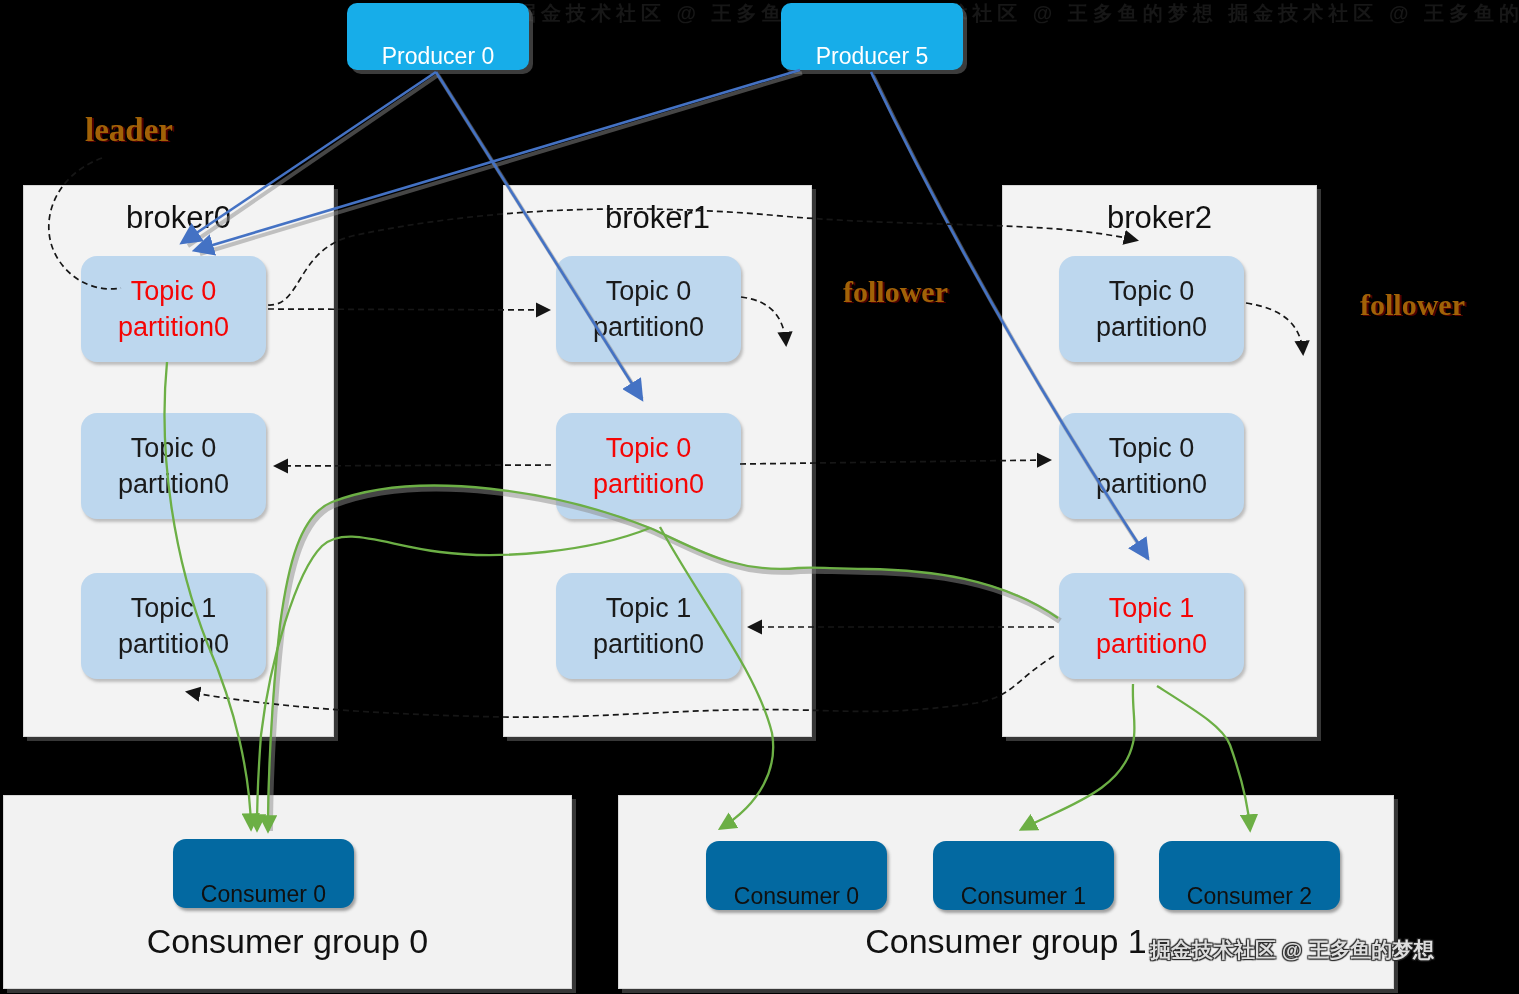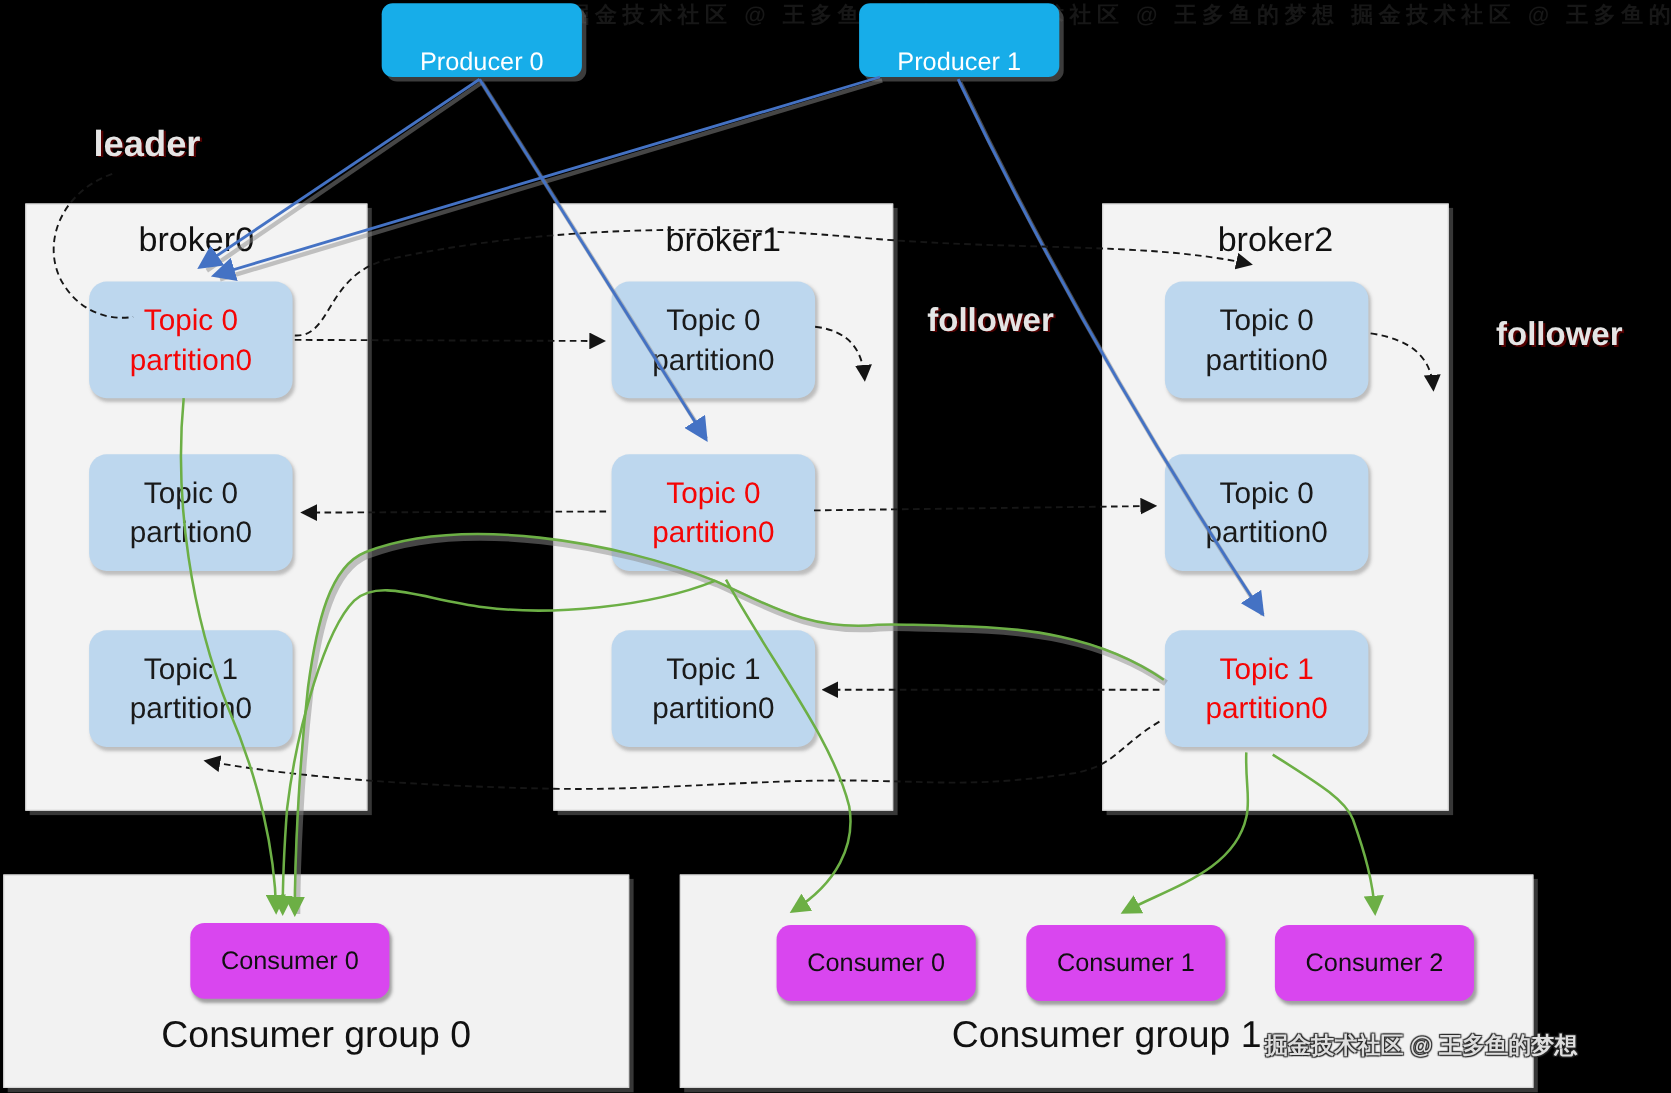--- a/index.html
+++ b/index.html
@@ -12,47 +12,47 @@
             box-shadow:4px 4px 0 rgba(110,110,110,.55);}
   .broker{position:absolute;background:#f3f3f3;border:1px solid #d6d6d6;
           box-shadow:4px 4px 0 rgba(110,110,110,.5);padding-left:12px;}
   .broker-title{position:absolute;top:14px;left:0;width:100%;text-align:center;
                 font-size:31px;color:#111;}
   .pbox{position:absolute;width:185px;height:106px;background:#bdd7ee;border-radius:16px;
         display:flex;flex-direction:column;align-items:center;justify-content:center;
         font-size:27px;color:#1a1a1a;line-height:1.35;
         box-shadow:2px 3px 3px rgba(90,90,90,.35);}
   .pbox.red{color:#f50505;}
-  .annot{position:absolute;color:#e5e5e5;font-weight:bold;
-         text-shadow:2px 1px 0 rgba(150,0,0,.55);}
+  .annot{position:absolute;color:#a16207;font-weight:bold;
+         text-shadow:2px 1px 0 rgba(150,0,0,.55);font-family:Liberation Serif, serif;}
   .annot.leader{font-size:33px;}
   .annot.follower{font-size:30px;}
   .group{position:absolute;background:#f2f2f2;border:1px solid #d6d6d6;
          box-shadow:4px 4px 0 rgba(110,110,110,.5);}
-  .consumer{position:absolute;width:181px;height:69px;background:#d946ef;border-radius:13px;
-            color:#101010;font-size:23px;display:flex;align-items:center;justify-content:center;
+  .consumer{position:absolute;width:181px;height:69px;background:#0369a1;border-radius:13px;
+            color:#101010;font-size:23px;display:flex;align-items:flex-end;justify-content:center;
             box-shadow:2px 3px 3px rgba(60,60,60,.45);}
   .group-label{position:absolute;left:0;width:100%;text-align:center;
                font-size:34px;color:#111;}
   .watermark{position:absolute;left:1150px;top:936px;font-size:21px;font-weight:bold;color:#dedede;
              text-shadow:1px 1px 1px #2a2a2a,-1px -1px 1px #2a2a2a,1px -1px 1px #2a2a2a,-1px 1px 1px #2a2a2a;}
   svg.wires{position:absolute;left:0;top:0;pointer-events:none;}
 </style>
 </head>
 <body>
 
 <div class="stage">
 
   <div class="faint-top">掘金技术社区 @ 王多鱼的梦想 掘金技术社区 @ 王多鱼的梦想 掘金技术社区 @ 王多鱼的梦想</div>
 
   <div class="producer" style="left:347px;top:3px">
     <span>Producer 0</span>
   </div>
   <div class="producer" style="left:781px;top:3px">
-    <span>Producer 1</span>
+    <span>Producer 5</span>
   </div>
 
   <div class="annot leader" style="left:85px;top:112px">leader</div>
   <div class="annot follower" style="left:843px;top:275px">follower</div>
   <div class="annot follower" style="left:1360px;top:288px">follower</div>
 
   <div class="broker" style="left:23px;top:185px;width:297px;height:550px">
     <div class="broker-title">broker0</div>
     <div class="pbox red" style="left:57px;top:70px">
       <span>Topic 0</span>

